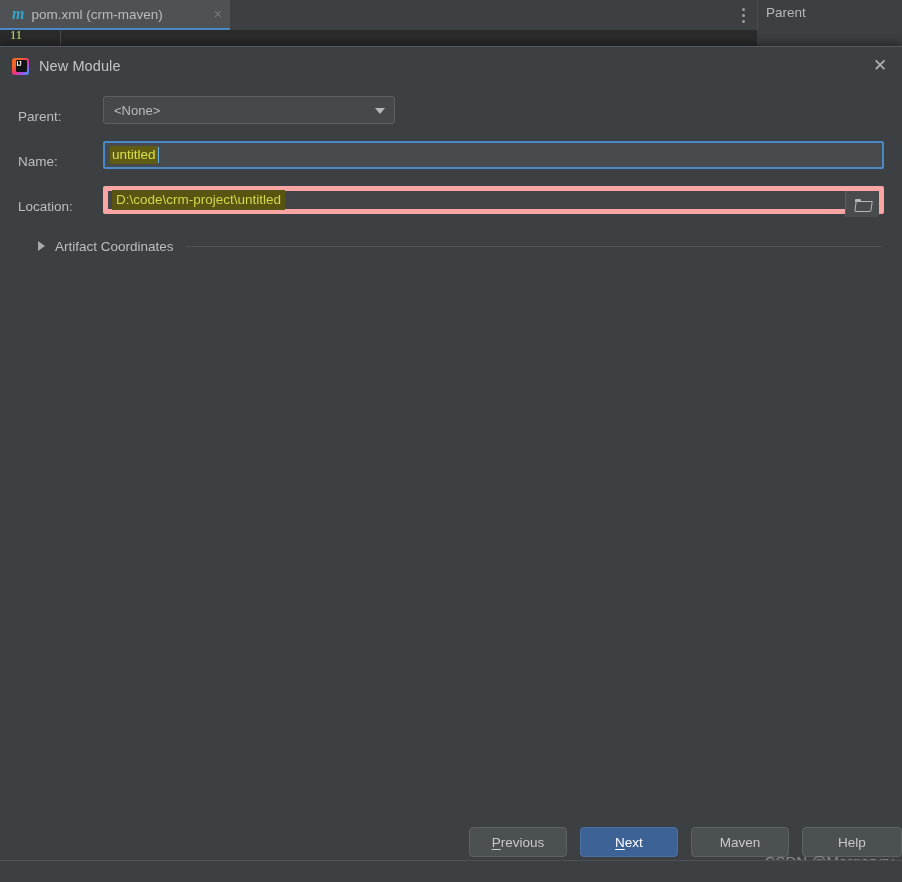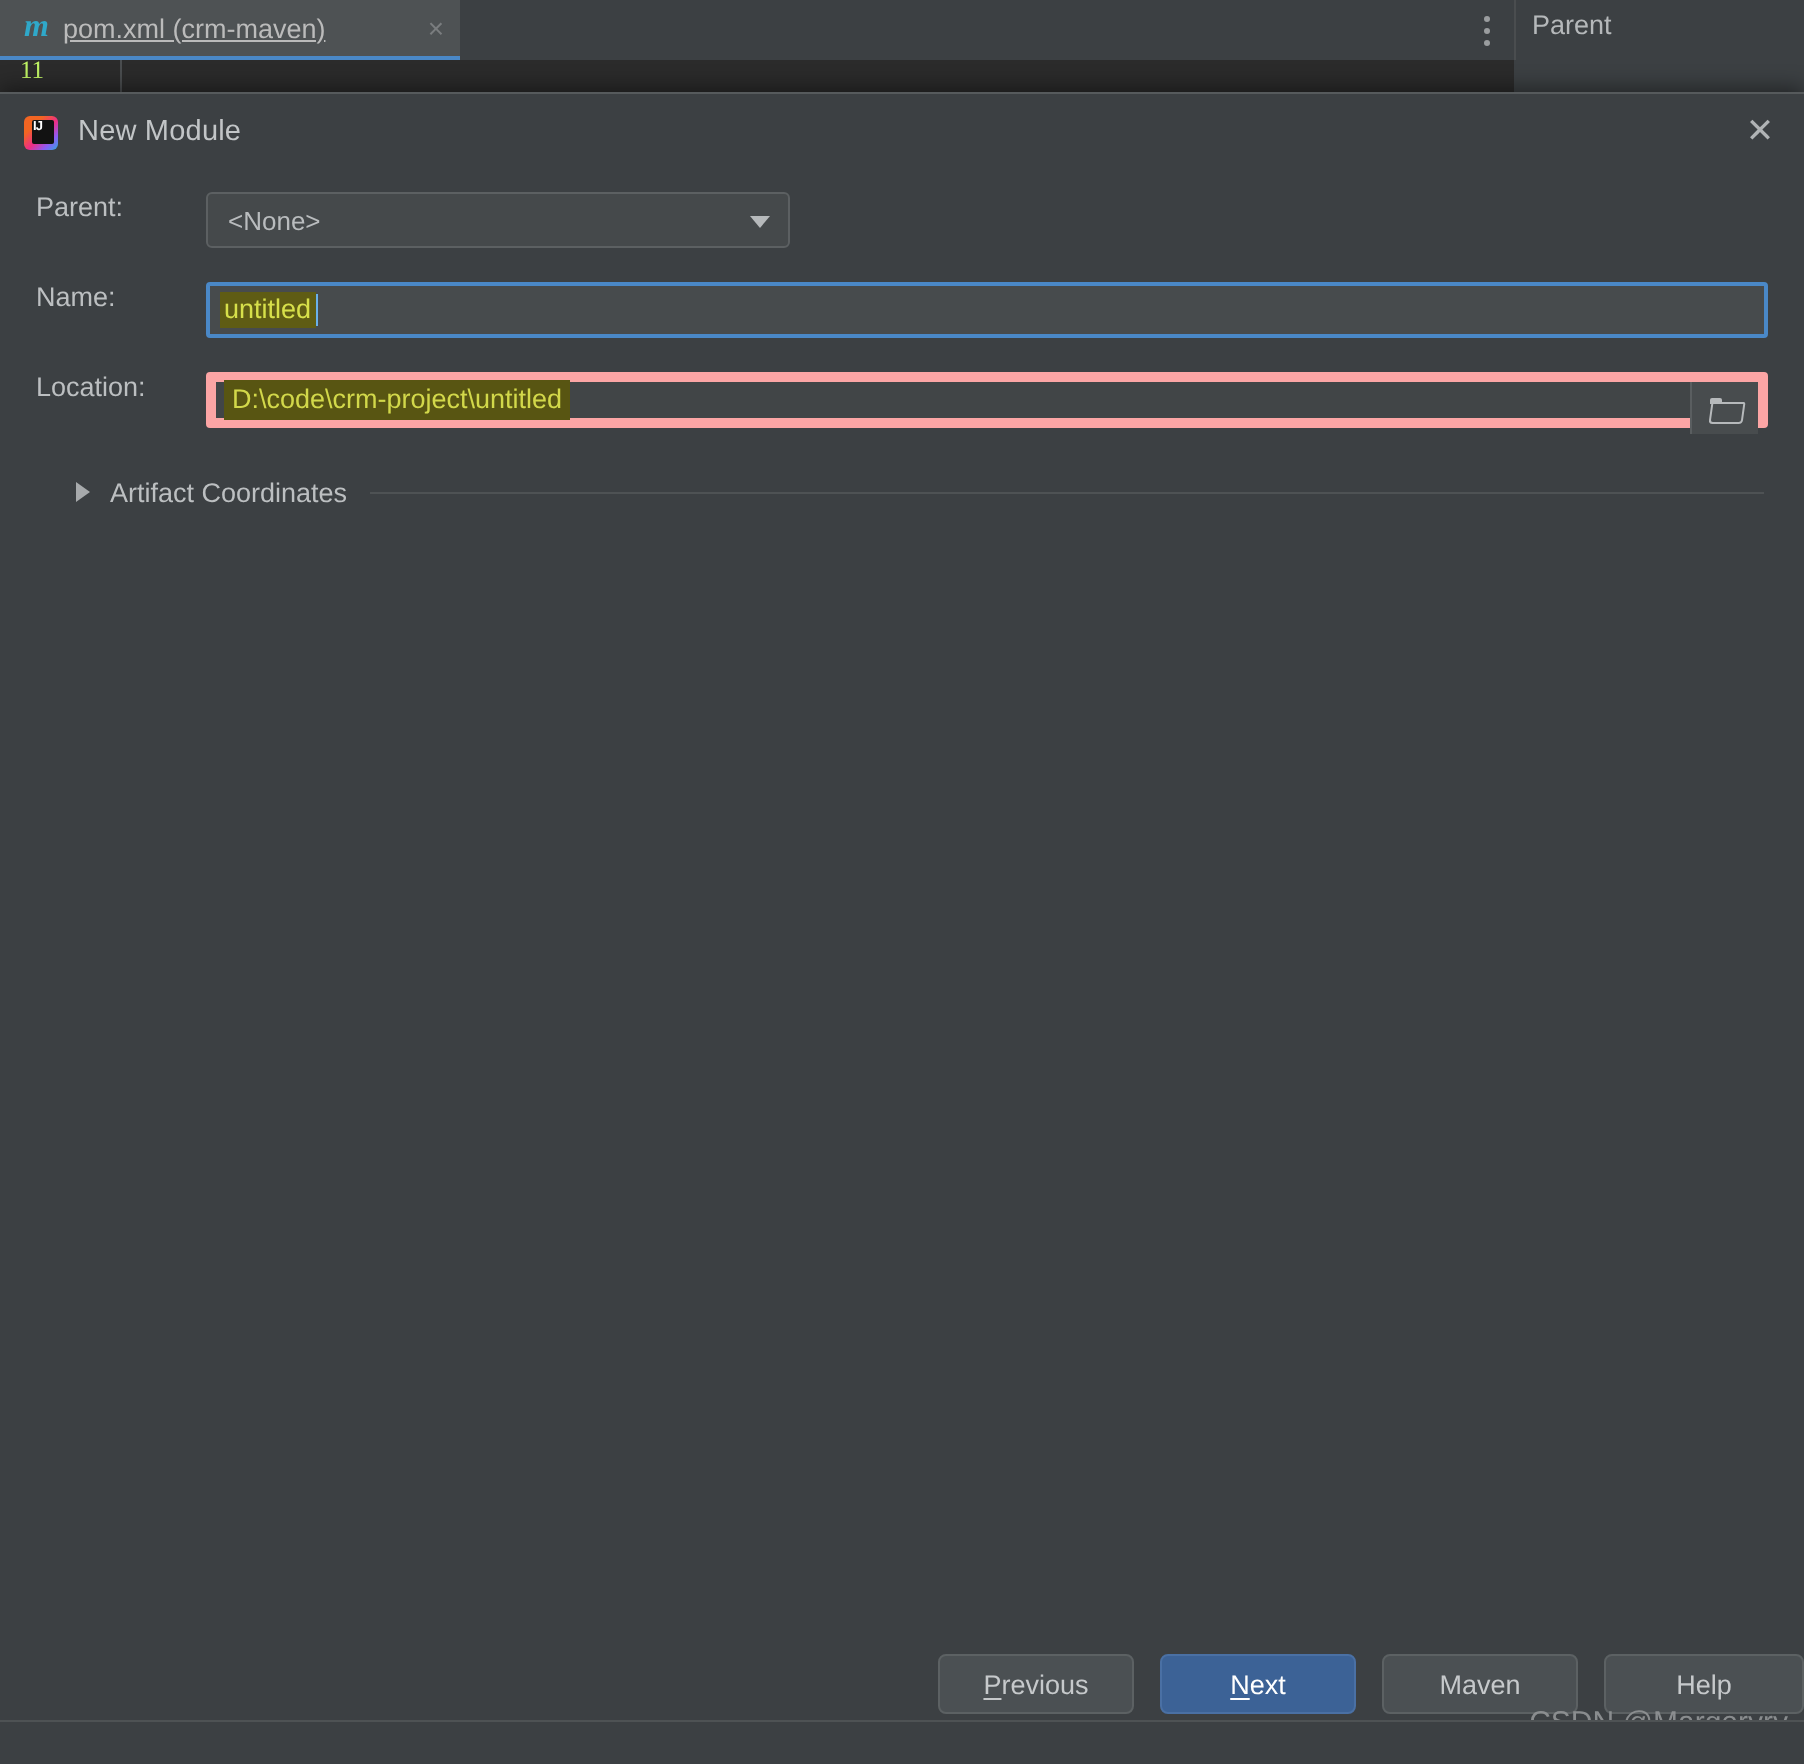--- a/index.html
+++ b/index.html
@@ -30,21 +30,21 @@
     padding: 0 8px 0 12px;
     border-bottom: 2px solid #4a88c7;
   }
   .maven-m {
     font-family: "Liberation Serif", serif;
     font-style: italic; font-weight: bold;
     font-size: 16px; color: #2fa8c9;
     line-height: 1;
   }
   .ide-tab-label {
-    font-size: 13.5px; color: #bbbbbb; white-space: nowrap; text-decoration: underline;
+    font-size: 13.5px; color: #bbbbbb; white-space: nowrap;
   }
   .ide-tab-close {
     font-size: 14px; color: #7a7d7f; margin-left: auto; line-height: 1;
   }
   .ide-gutterzone {
     position: absolute; left: 0; top: 30px; width: 902px; height: 18px;
     background: #2b2b2b;
   }
   .ide-linenum {
     position: absolute; left: 10px; top: 28px;
@@ -110,21 +110,21 @@
   .dlg-close {
     position: absolute; right: 12px; top: 9px;
     width: 20px; height: 20px; color: #b0b3b5;
     font-size: 17px; line-height: 20px; text-align: center;
     font-family: "Liberation Sans", sans-serif;
   }
 
   .dlg-body { position: relative; padding: 0 18px; }
 
   .form-row {
-    display: flex; align-items: flex-start;
+    display: flex; align-items: flex-end;
     height: 28px; margin-bottom: 17px;
   }
   .form-row.first { margin-top: 11px; }
   .form-label {
     width: 85px; flex: 0 0 85px;
     font-size: 13.5px; color: #bcbfc1;
   }
 
   
   .combo {

